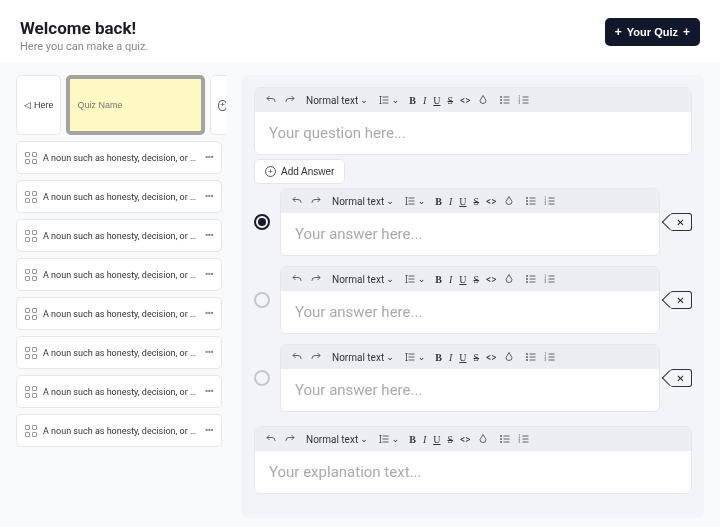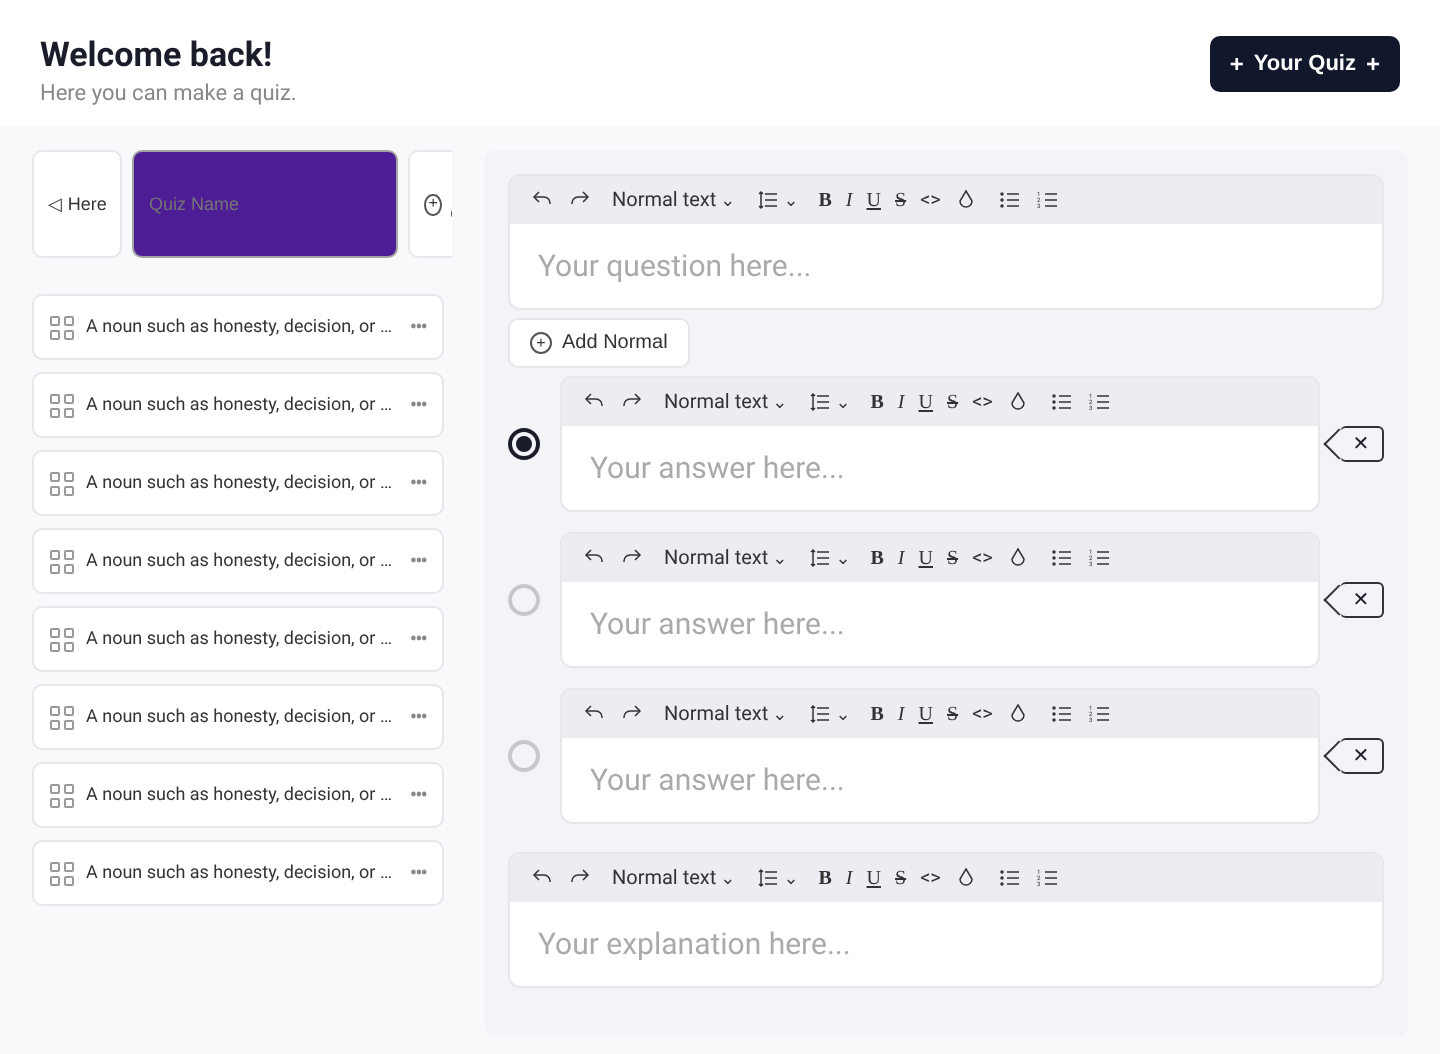--- a/index.html
+++ b/index.html
@@ -8,22 +8,22 @@
 .header-left h1 { font-size: 17px; font-weight: 700; margin-bottom: 2px; }
 .header-left p { font-size: 11px; color: #888; }
 .save-btn { background: #12182b; color: #fff; border: none; border-radius: 5px; padding: 7px 10px; font-size: 11px; font-weight: 600; display: flex; align-items: center; gap: 5px; cursor: pointer; }
 .save-btn .plus { font-size: 12px; }
 
 .main { display: flex; gap: 16px; padding: 12px 16px; height: calc(100% - 60px); }
 
 .left-panel { width: 210px; display: flex; flex-direction: column; gap: 6px; overflow: hidden; }
 .left-controls { display: flex; gap: 5px; }
 .small-btn { background: #fff; border: 1px solid #e6e7eb; border-radius: 5px; padding: 5px 7px; font-size: 9px; display: flex; align-items: center; gap: 3px; cursor: pointer; color: #333; }
-.quiz-name-input { flex: 1; background: #4c1d95; border: 1px solid #a3a3a3; border-radius: 5px; padding: 21px 7px; font-size: 9px; color: #888; }
-.question-list { display: flex; flex-direction: column; gap: 6px; overflow-y: auto; padding-right: 4px; margin-top: 12px; }
+.quiz-name-input { flex: 1; background: #fef9c3; border: 4px solid #a3a3a3; border-radius: 5px; padding: 21px 7px; font-size: 9px; color: #888; }
+.question-list { display: flex; flex-direction: column; gap: 6px; overflow-y: auto; padding-right: 4px; }
 .question-list::-webkit-scrollbar { width: 4px; }
 .question-list::-webkit-scrollbar-thumb { background: #d0d2d8; border-radius: 2px; }
 .q-item { background: #fff; border: 1px solid #e6e7eb; border-radius: 5px; padding: 9px 8px; display: flex; align-items: center; gap: 6px; cursor: pointer; }
 .q-icon { width: 12px; height: 12px; display: grid; grid-template-columns: 1fr 1fr; grid-template-rows: 1fr 1fr; gap: 2px; flex-shrink: 0; }
 .q-icon span { border: 1px solid #999; border-radius: 1px; }
 .q-text { flex: 1; font-size: 9px; color: #333; white-space: nowrap; overflow: hidden; text-overflow: ellipsis; }
 .q-dots { font-size: 11px; color: #888; flex-shrink: 0; letter-spacing: -1px; }
 
 .right-panel { flex: 1; display: flex; flex-direction: column; gap: 4px; overflow-y: auto; padding-right: 4px; background: #f3f4f7; border-radius: 6px; padding: 12px; }
 .right-panel::-webkit-scrollbar { width: 4px; }
@@ -216,21 +216,21 @@
                 <text x="1" y="20" font-size="6" fill="#333" stroke="none">3</text>
               </svg>
             </span>
   </div>
         </div>
       <div class="editor-body">Your question here...</div>
     </div>
 
     <button class="add-answer-btn">
       <span class="circle-plus">+</span>
-      <span>Add Normal</span>
+      <span>Add Answer</span>
     </button>
 
     <div id="answers">
         <div class="answer-row" style="margin-bottom: 10px;">
     <div class="radio selected"></div>
     <div class="editor-box answer-editor">
       <div class="toolbar">
   <div class="tb-group">
     <span class="tb-btn">
                   <svg viewBox="0 0 24 24">
@@ -458,16 +458,16 @@
     <span class="tb-btn">
               <svg viewBox="0 0 24 24">
                 <path d="M9 6h12M9 12h12M9 18h12"></path>
                 <text x="1" y="8" font-size="6" fill="#333" stroke="none">1</text>
                 <text x="1" y="14" font-size="6" fill="#333" stroke="none">2</text>
                 <text x="1" y="20" font-size="6" fill="#333" stroke="none">3</text>
               </svg>
             </span>
   </div>
         </div>
-      <div class="editor-body">Your explanation here...</div>
+      <div class="editor-body">Your explanation text...</div>
     </div>
   </div>
 </div>
 
 </body></html>

